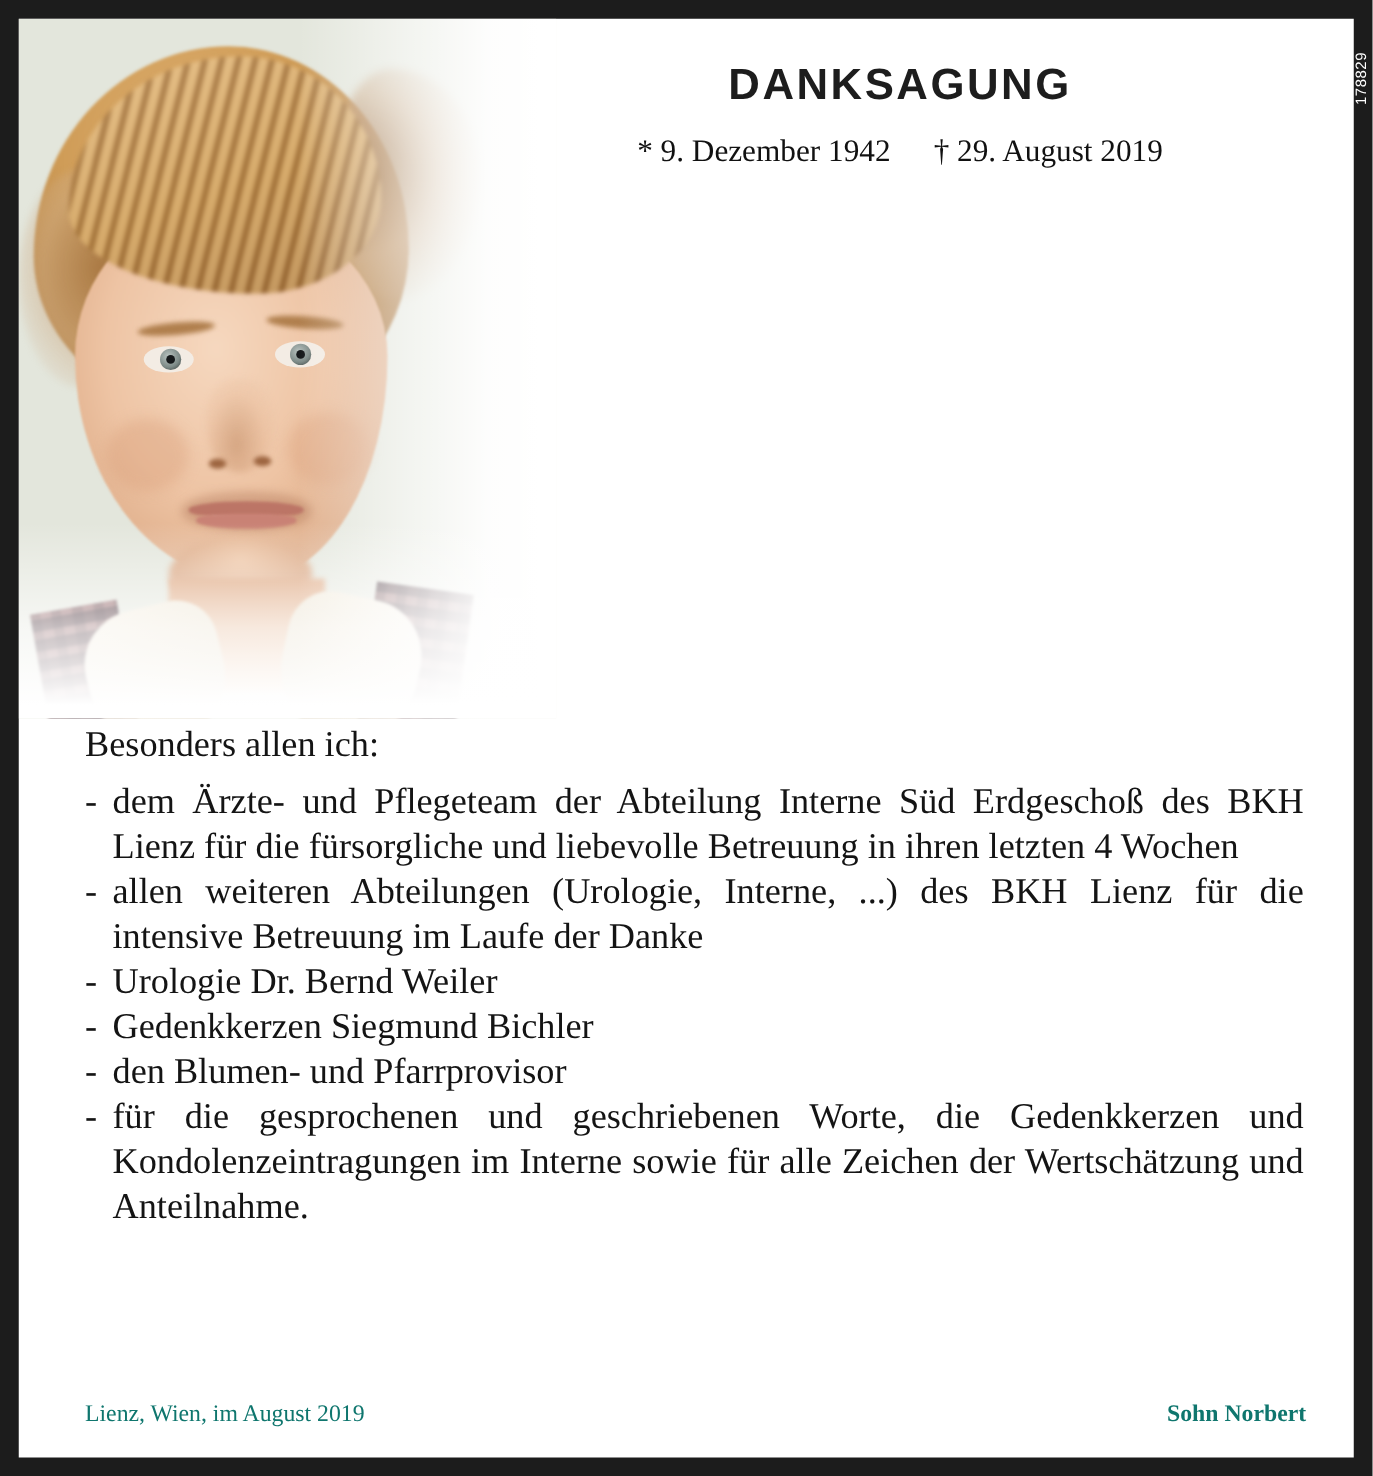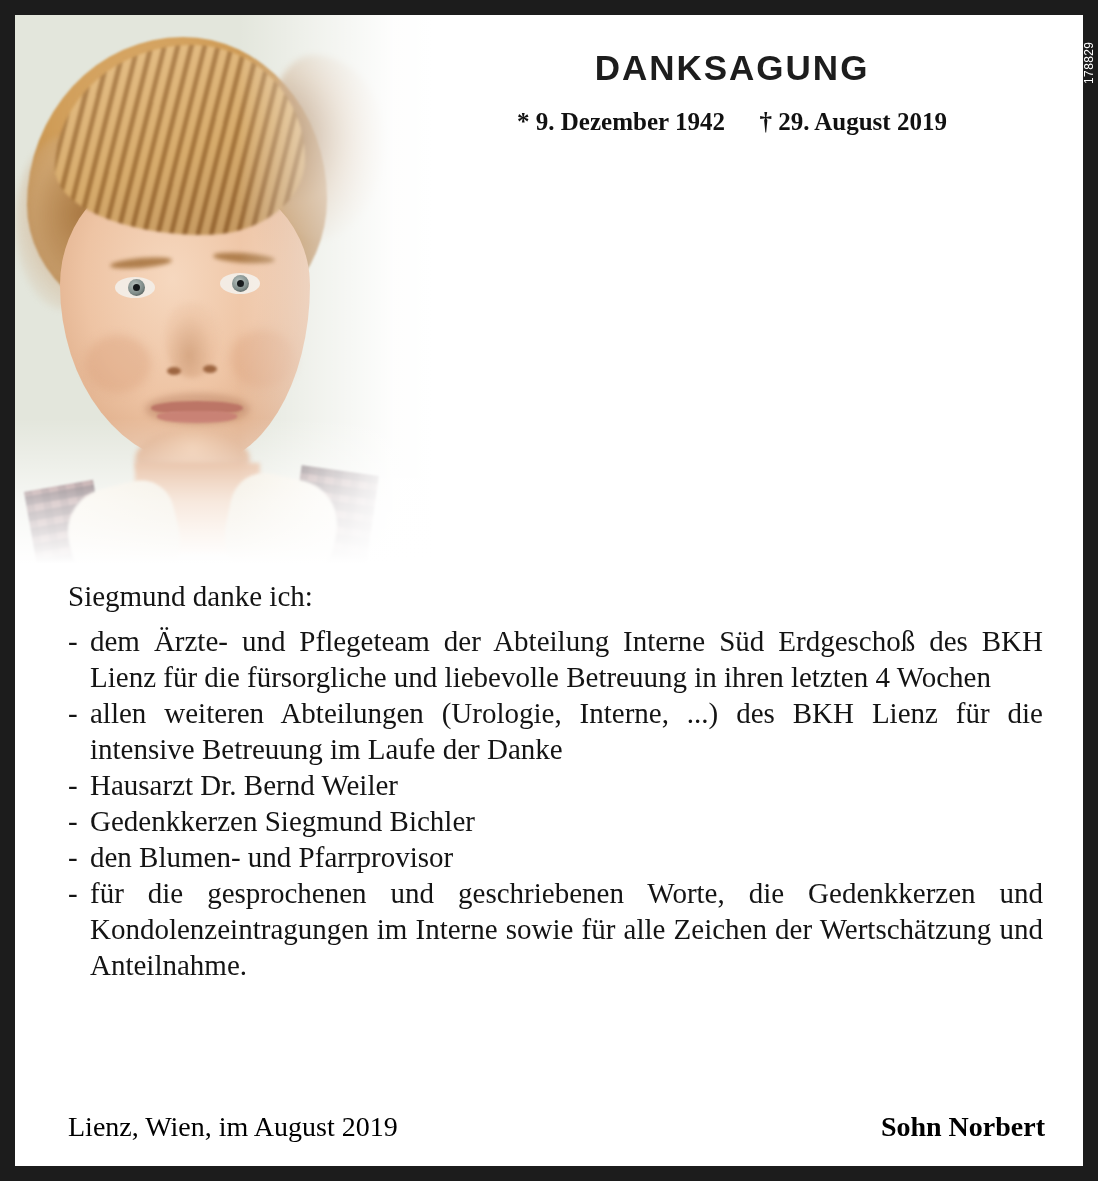--- a/index.html
+++ b/index.html
@@ -162,21 +162,20 @@
       rgba(255,255,255,.7) 87%,
       #ffffff 98%);
   }
 
   
   #header-column {
     position:absolute;
     left:360px; top:0;
     width:690px;
     text-align:center;
-    margin-left:12px;
   }
   #headline {
     font-family:"Liberation Sans", sans-serif;
     font-weight:bold;
     font-size:35px;
     letter-spacing:2px;
     color:#1d1d1d;
     margin-top:33px;
   }
   #intro-text {
@@ -188,21 +187,21 @@
   #deceased-name {
     margin-top:20px;
     font-weight:bold;
     font-size:63px;
     line-height:64px;
     letter-spacing:-0.5px;
     color:#0d0d0d;
   }
   #life-dates {
     margin-top:9px;
-    font-weight:bold;
+    font-weight:normal;
     font-size:25px;
     color:#111111;
   }
   #life-dates .date-gap { display:inline-block; width:22px; }
 
   
   #thanks-section {
     position:absolute;
     left:53px; top:563px;
     width:975px;
@@ -224,22 +223,22 @@
   .thanks-text { flex:1; }
   .thanks-item.justified .thanks-text { text-align:justify; text-align-last:left; }
 
   
   #signature-row {
     position:absolute;
     left:53px; right:38px; bottom:23px;
     display:flex;
     justify-content:space-between;
     align-items:baseline;
-    font-size:28px;
-    color:#000000;
+    font-size:19px;
+    color:#0f766e;
   }
   #signature-name { font-weight:bold; }
 </style>
 </head>
 <body>
 
 <div id="ad-id">178829</div>
 
 <div id="obituary-card">
 
@@ -285,33 +284,33 @@
     <div id="life-dates">
       <span>*</span>
       <span>9. Dezember 1942</span>
       <span class="date-gap"></span>
       <span>†</span>
       <span>29. August 2019</span>
     </div>
   </div>
 
   <div id="thanks-section">
-    <div id="thanks-lead">Siegmund danke ich:</div>
+    <div id="thanks-lead">Besonders allen ich:</div>
     <div id="thanks-list">
       <div class="thanks-item justified">
         <span class="thanks-bullet">-</span>
         <span class="thanks-text">dem Ärzte- und Pflegeteam der Abteilung Interne Süd Erdgeschoß des BKH Lienz für die fürsorgliche und liebevolle Betreuung in ihren letzten 4 Wochen</span>
       </div>
       <div class="thanks-item">
         <span class="thanks-bullet">-</span>
         <span class="thanks-text">allen weiteren Abteilungen (Urologie, Interne, ...) des BKH Lienz für die intensive Betreuung im Laufe der Danke</span>
       </div>
       <div class="thanks-item">
         <span class="thanks-bullet">-</span>
-        <span class="thanks-text">Hausarzt Dr. Bernd Weiler</span>
+        <span class="thanks-text">Urologie Dr. Bernd Weiler</span>
       </div>
       <div class="thanks-item">
         <span class="thanks-bullet">-</span>
         <span class="thanks-text">Gedenkkerzen Siegmund Bichler</span>
       </div>
       <div class="thanks-item">
         <span class="thanks-bullet">-</span>
         <span class="thanks-text">den Blumen- und Pfarrprovisor</span>
       </div>
       <div class="thanks-item justified">

